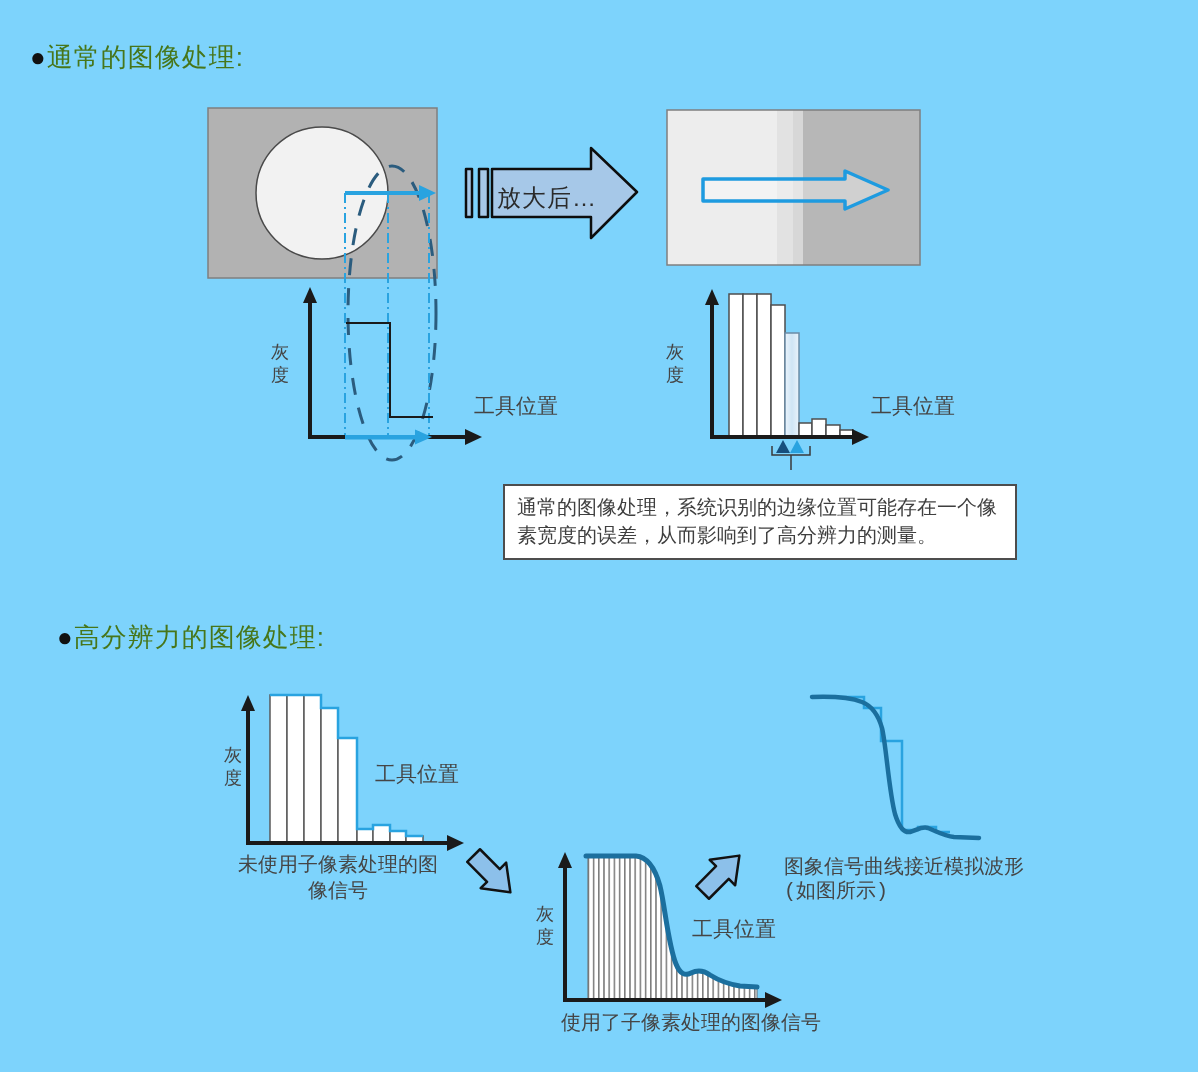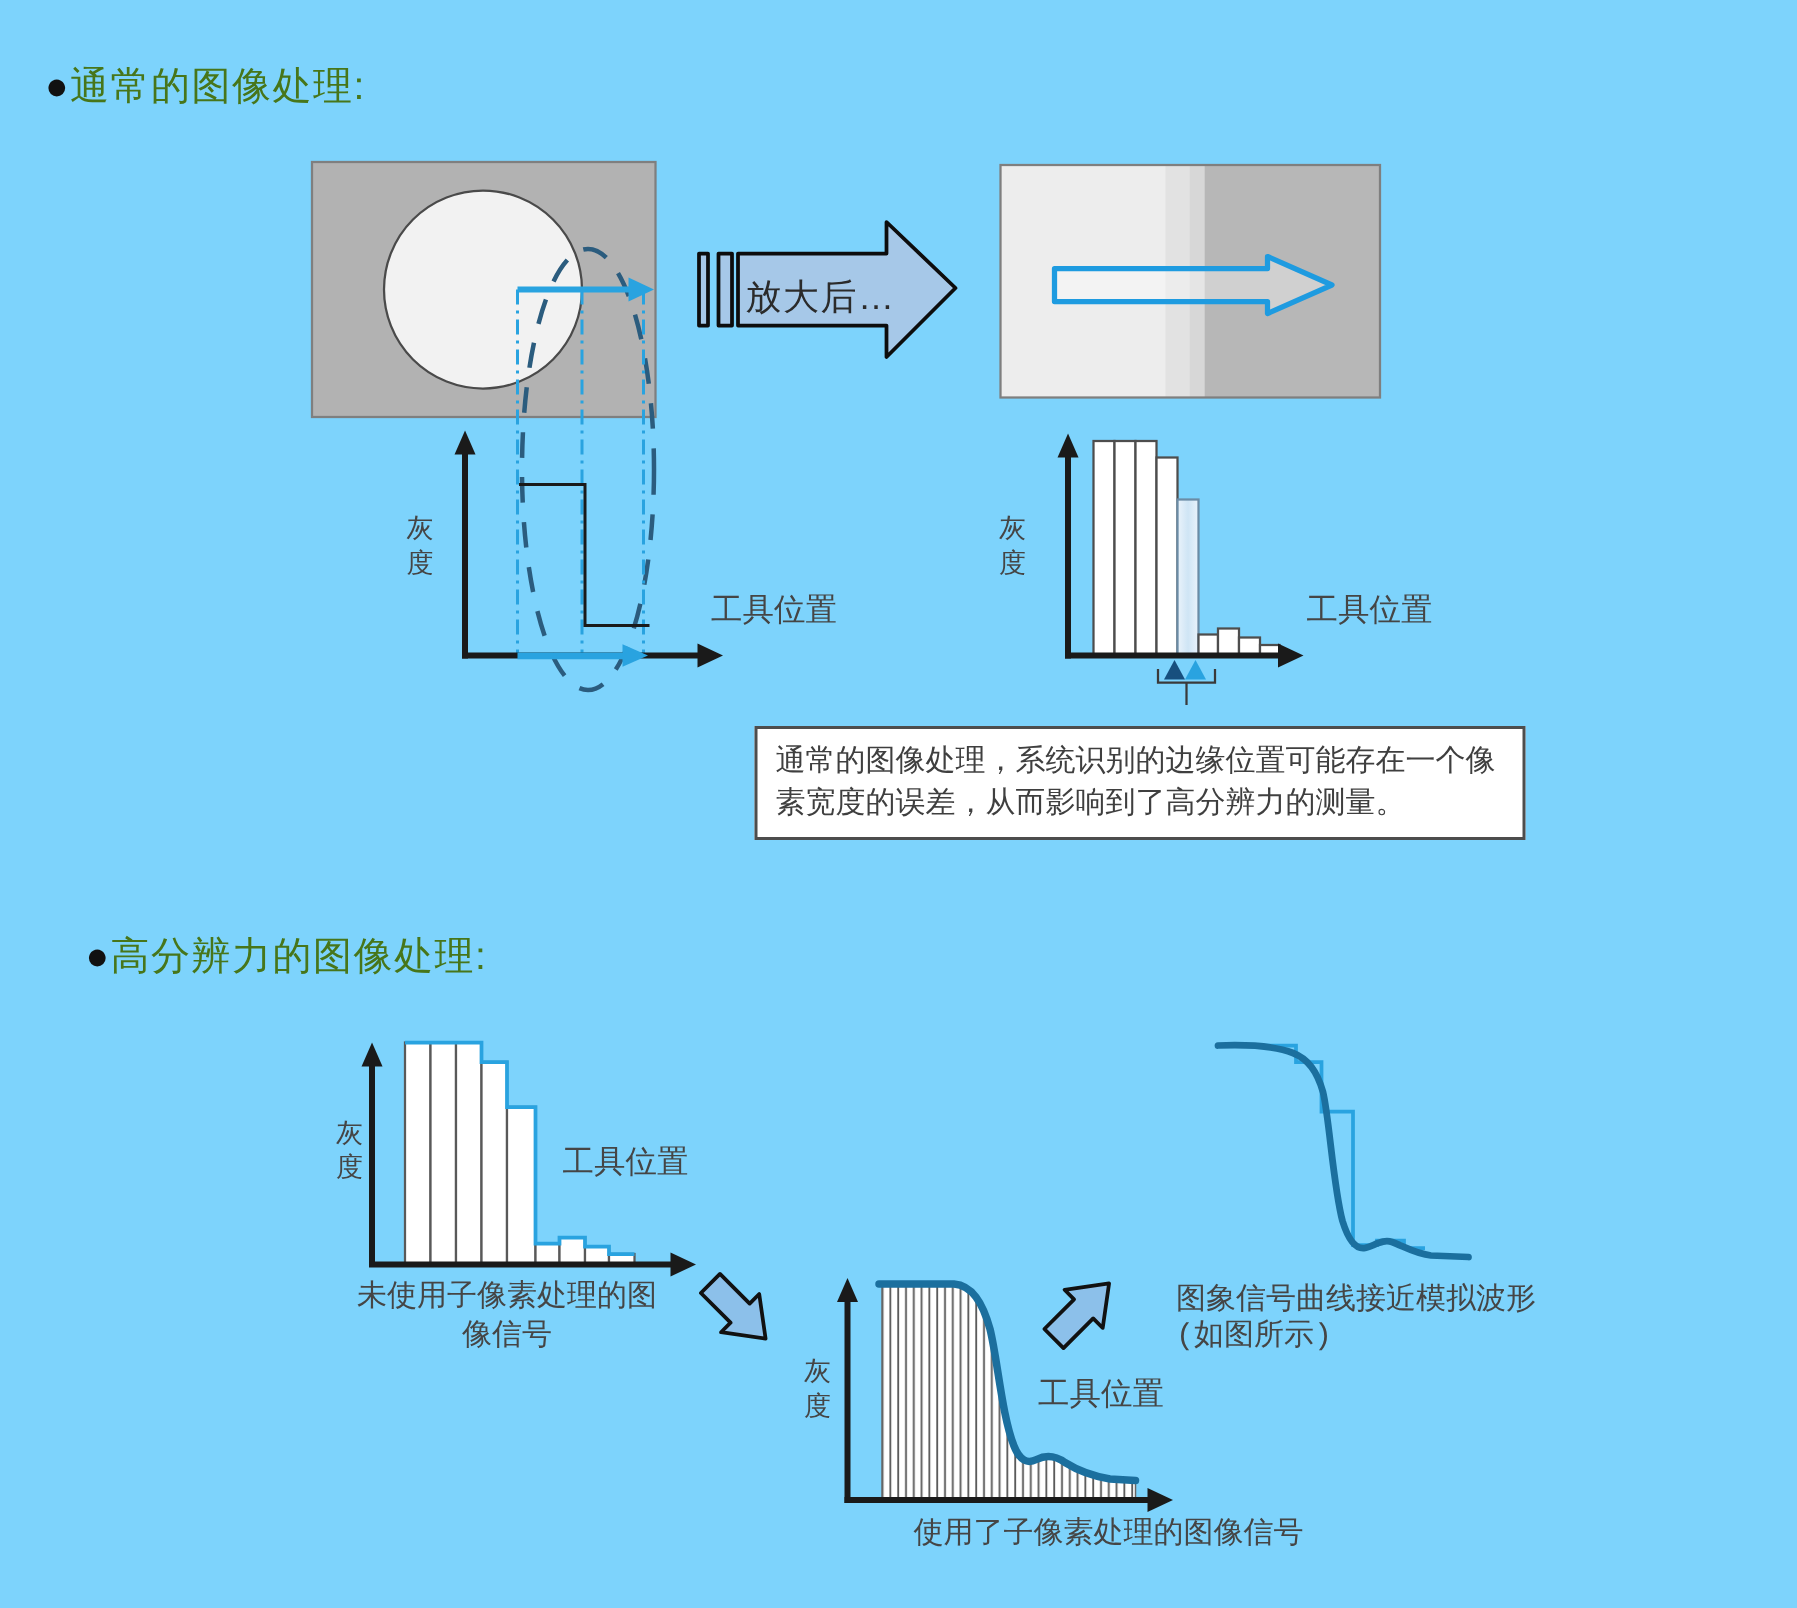--- a/index.html
+++ b/index.html
@@ -168,18 +168,18 @@
   <div class="abs title" style="left:30px;top:620px;margin-left:27px;">
     <span class="bullet">●</span><span class="ttext">高分辨力的图像处理:</span>
   </div>
 
   <div class="abs ylabel" style="left:220px;top:744px;">灰度</div>
   <div class="abs axis-label" style="left:375px;top:760px;">工具位置</div>
   <div class="abs caption" style="left:236px;top:851px;width:204px;word-break:break-all;">未使用子像素处理的图像信号</div>
 
   <div class="abs ylabel" style="left:532px;top:903px;">灰度</div>
   <div class="abs axis-label" style="left:692px;top:915px;">工具位置</div>
-  <div class="abs caption" style="left:561px;top:1009px;white-space:nowrap;margin-left:48px;">使用了子像素处理的图像信号</div>
+  <div class="abs caption" style="left:561px;top:1009px;white-space:nowrap;">使用了子像素处理的图像信号</div>
 
   <div class="abs caption" style="left:784px;top:853px;white-space:nowrap;">图象信号曲线接近模拟波形</div>
   <div class="abs caption" style="left:784px;top:879px;white-space:nowrap;font-family:Liberation Mono, monospace;">(如图所示)</div>
 
 </div>
 
 </body></html>

